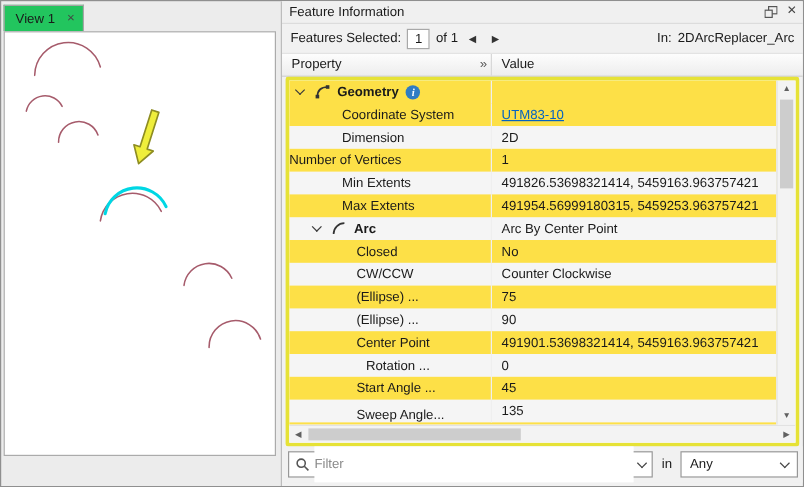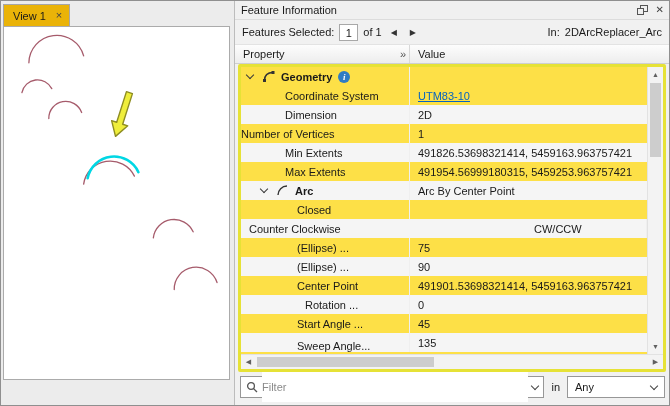--- a/index.html
+++ b/index.html
@@ -17,21 +17,21 @@
     border: 1px solid #8f8f8f;
     overflow: hidden;
   }
 
   
   .left-pane { position:absolute; left:0; top:0; width:232px; height:100%; }
   .tabbar { height:25px; position:relative; }
   .tab {
     display:inline-flex; align-items:center;
     margin:3px 0 0 2px; height:22px; padding:0 7px 0 9px;
-    background:#eab308; border:1px solid #a6a6a6; border-bottom:none;
+    background:#22c55e; border:1px solid #a6a6a6; border-bottom:none;
   }
   .tab-label { margin-right:10px; }
   .tab-close { color:#444; font-size:11px; line-height:11px; cursor:default; }
   .canvas {
     position:absolute; left:2px; right:3px; top:25px; bottom:25px;
     background:#ffffff; border:1px solid #ababab;
   }
   .canvas svg { width:100%; height:100%; display:block; }
 
   
@@ -251,26 +251,27 @@
                   </svg>
                 </span>
                 <span class="bold">Arc</span>
               </div>
               <div class="cell val">Arc By Center Point</div>
             </div>
             <div class="row">
               <div class="cell prop" style="padding-left: 56px;">
                 <span class="">Closed</span>
               </div>
-            </div>
-            <div class="row alt">
+              <div class="cell val">No</div>
+            </div>
+            <div class="row alt">
+              <div class="cell prop" style="padding-left: 56px;">
+                <span class="">CW/CCW</span>
+              </div>
               <div class="cell val">Counter Clockwise</div>
-              <div class="cell prop" style="padding-left: 56px;">
-                <span class="">CW/CCW</span>
-              </div>
             </div>
             <div class="row">
               <div class="cell prop" style="padding-left: 56px;">
                 <span class="">(Ellipse) ...</span>
               </div>
               <div class="cell val">75</div>
             </div>
             <div class="row alt">
               <div class="cell prop" style="padding-left: 56px;">
                 <span class="">(Ellipse) ...</span>

